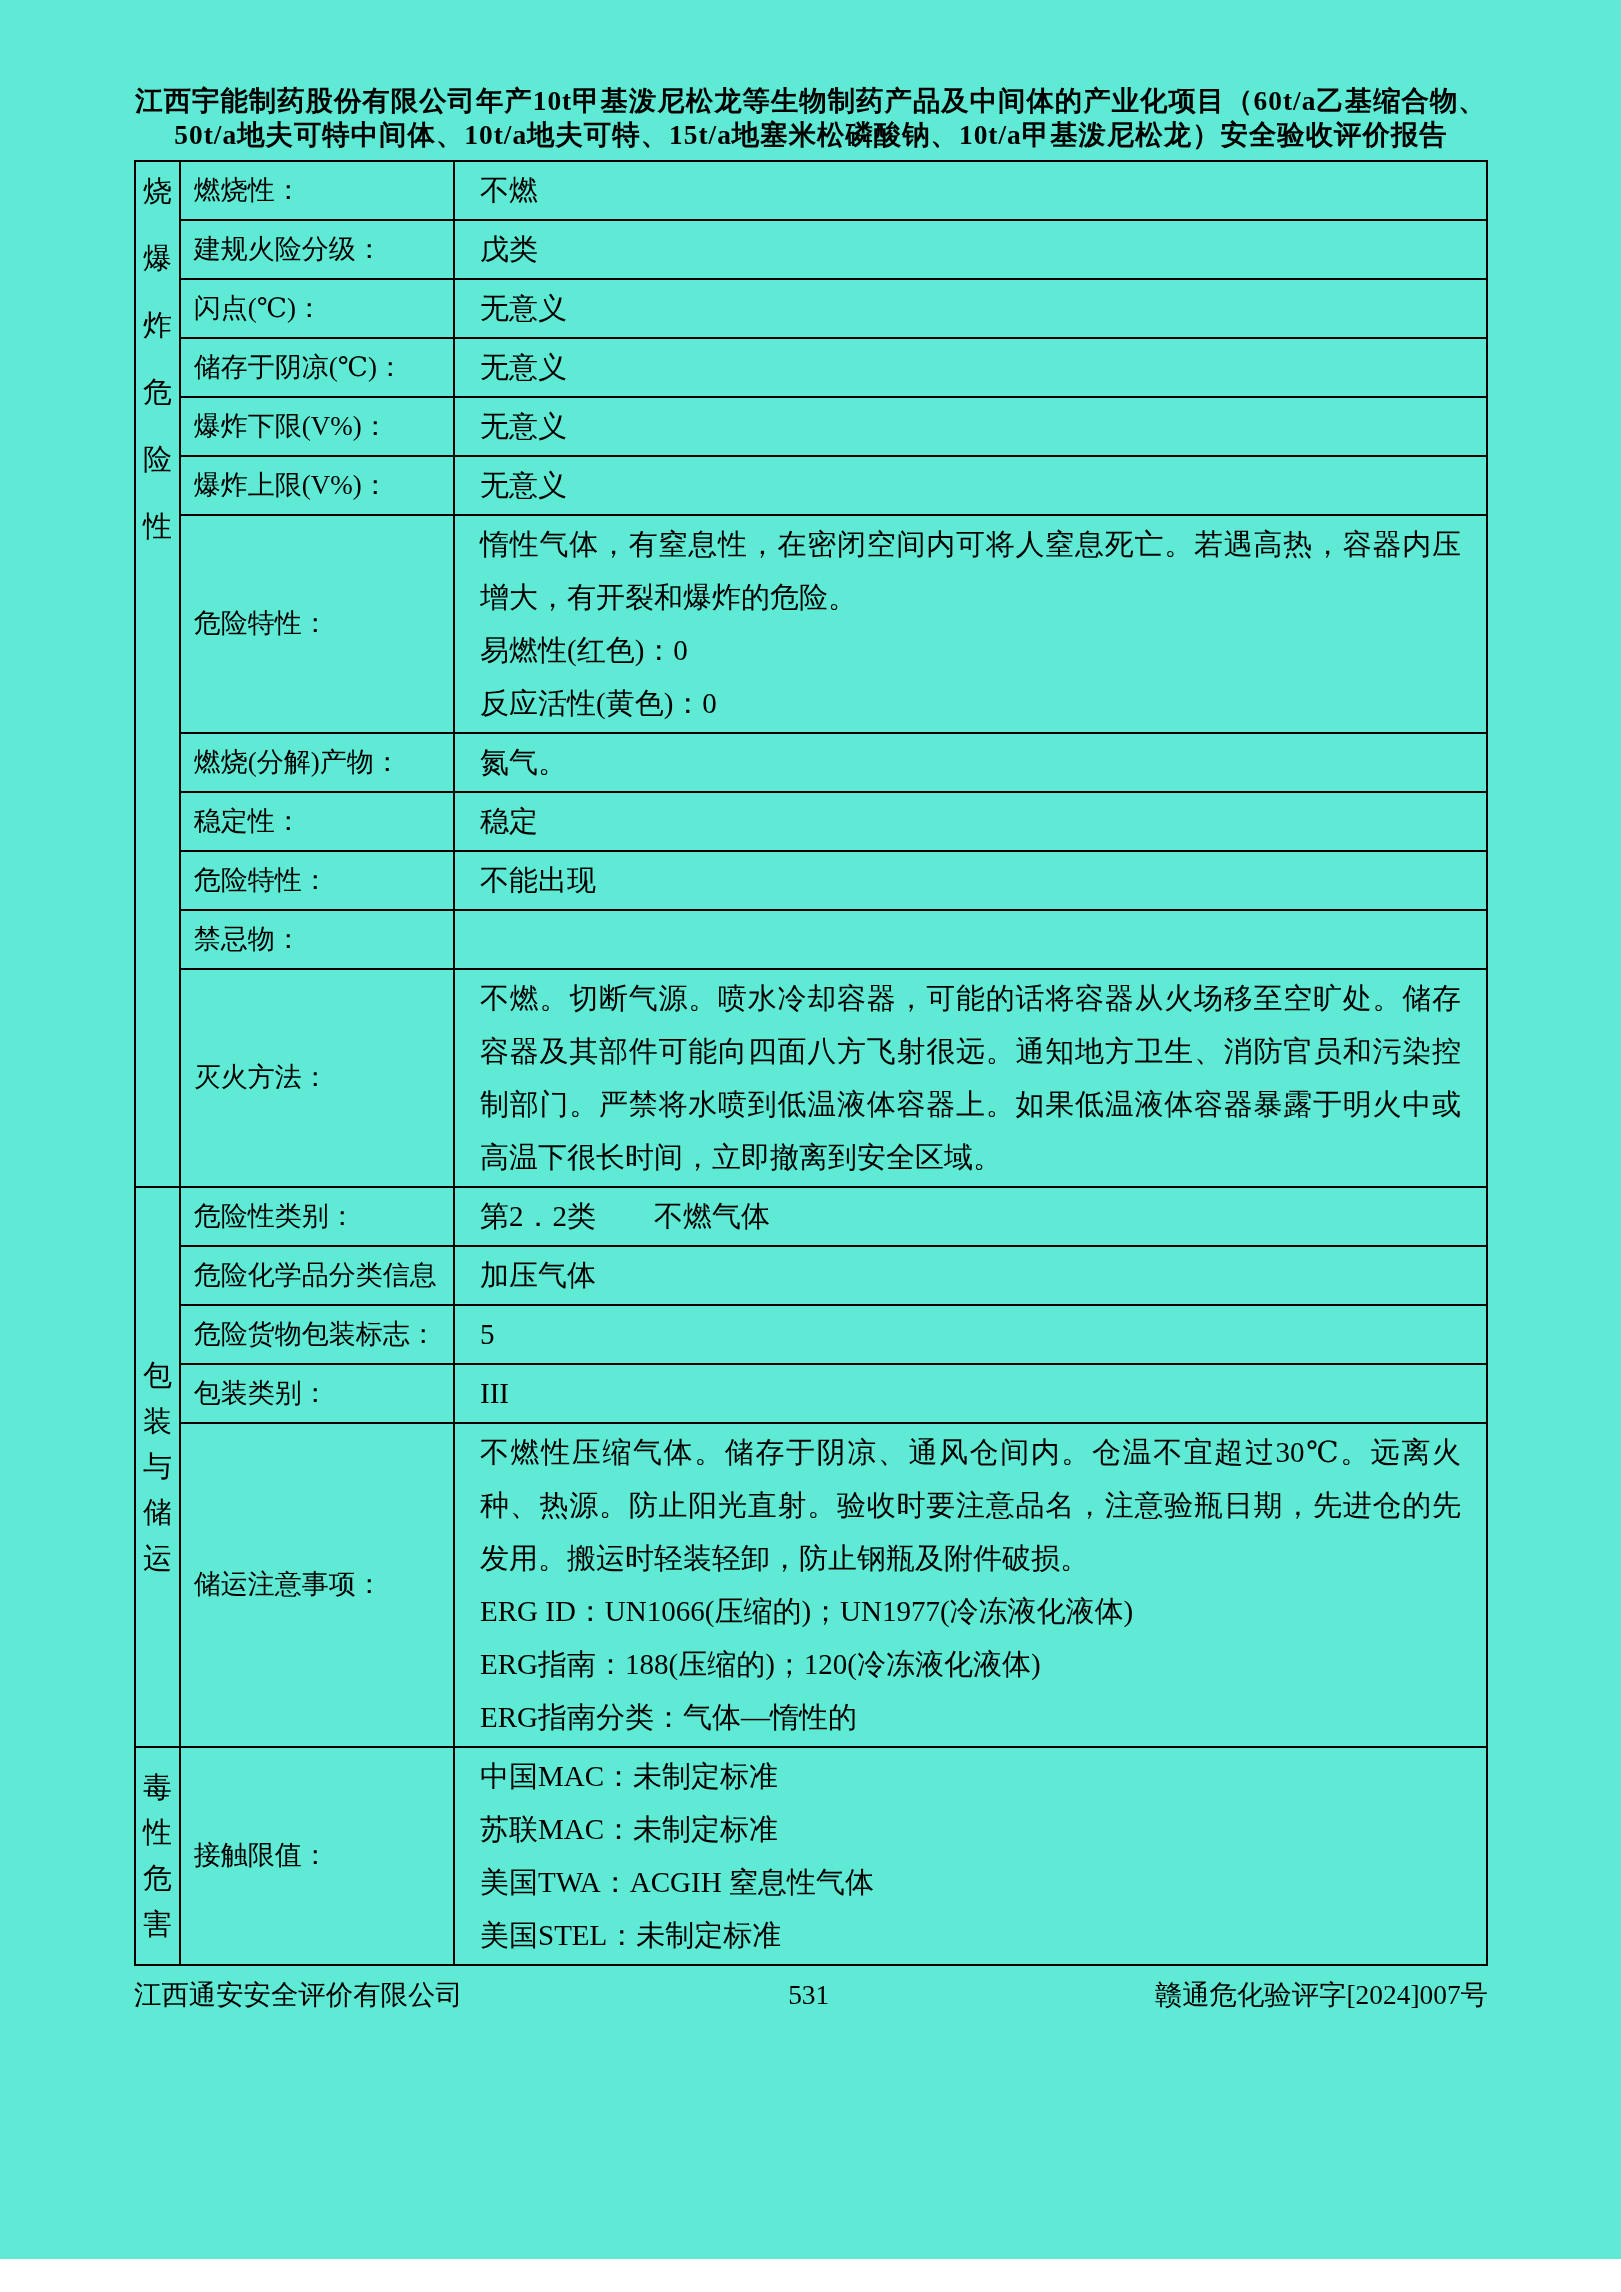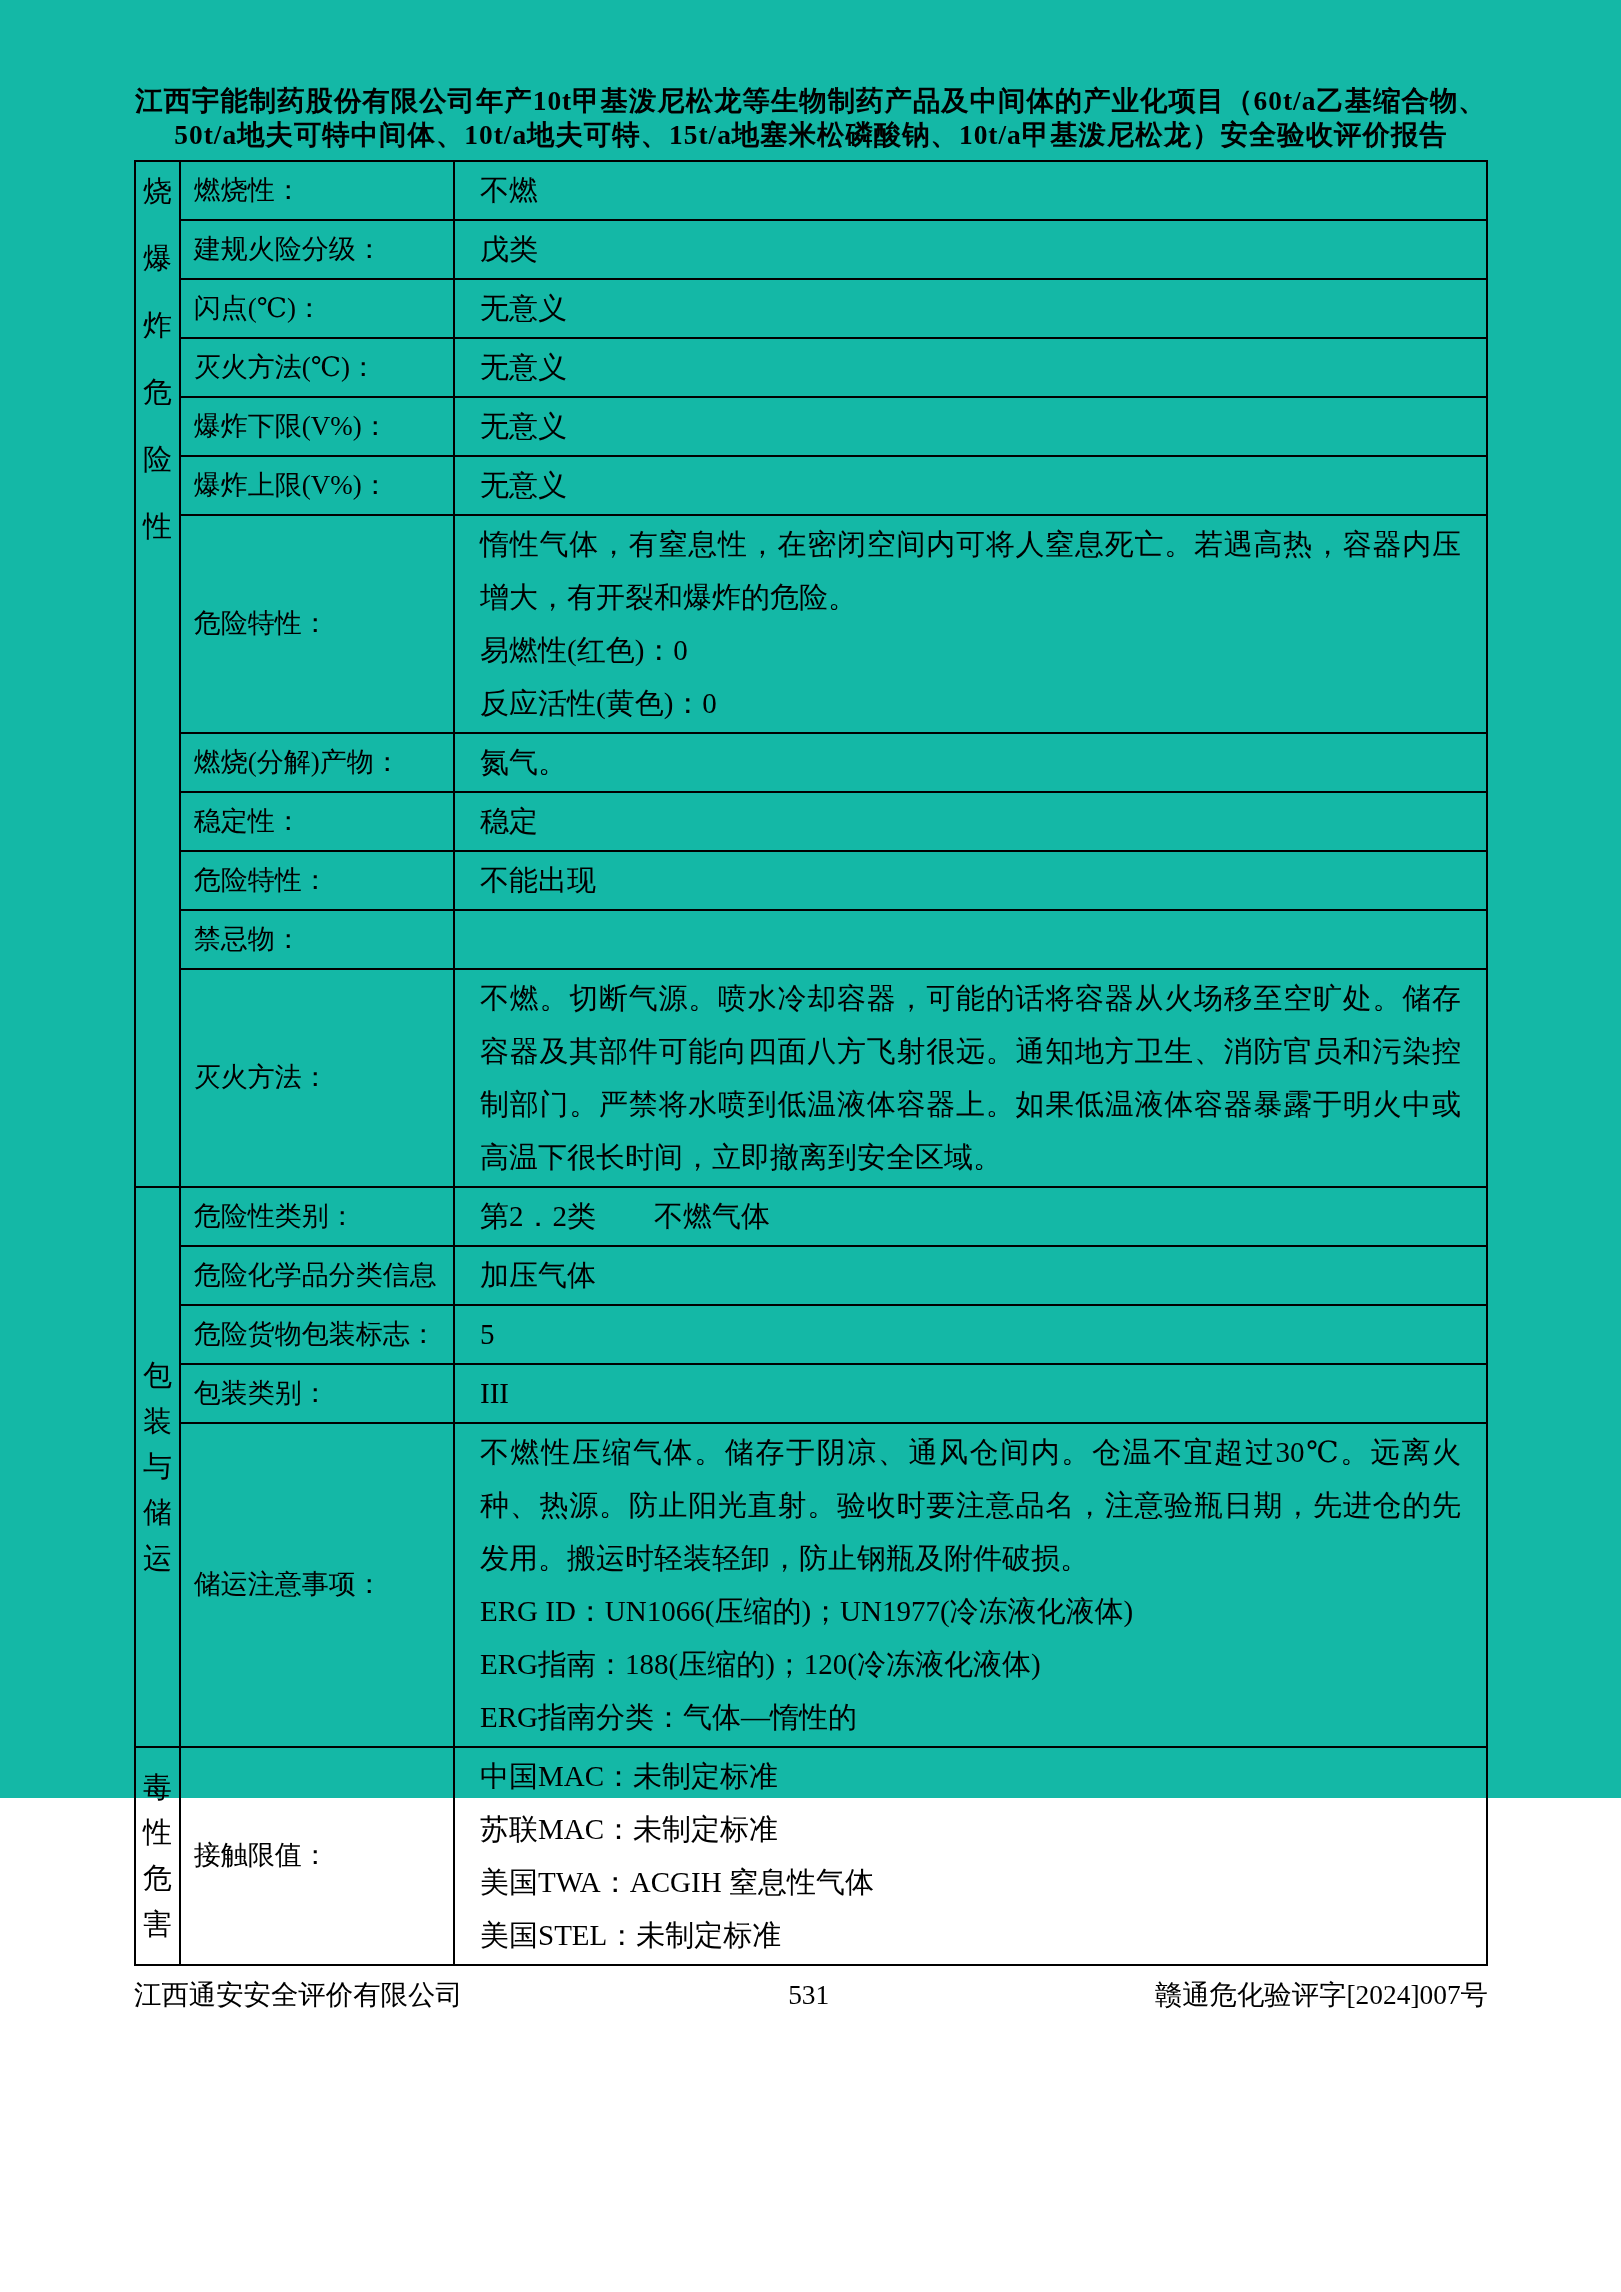--- a/index.html
+++ b/index.html
@@ -3,23 +3,23 @@
 <meta charset="utf-8">
 <style>
   html,body{margin:0;padding:0;}
   body{
     width:1621px;height:2293px;background:#ffffff;color:#000;
     font-family:"Liberation Serif","DejaVu Serif",serif;
     -webkit-font-smoothing:antialiased;
   }
   .page{
     box-sizing:border-box;position:relative;
-    width:1621px;height:1798px;
+    width:1621px;height:2259px;
     padding:84px 133px 0 134px;
-    background:#14b8a6;
+    background:#5eead4;
   }
   .doc-header{
     font-size:27.4px;font-weight:700;line-height:34px;
     text-align:center;letter-spacing:1px;
     margin:0 auto 7.8px auto;
   }
   table.msds{
     border-collapse:collapse;width:100%;table-layout:fixed;
   }
   .msds td{
@@ -86,21 +86,21 @@
             <div class="vline">戊类</div>
           </td>
         </tr>
         <tr>
           <td class="lbl">闪点(℃)：</td>
           <td class="val">
             <div class="vline">无意义</div>
           </td>
         </tr>
         <tr>
-          <td class="lbl">灭火方法(℃)：</td>
+          <td class="lbl">储存于阴凉(℃)：</td>
           <td class="val">
             <div class="vline">无意义</div>
           </td>
         </tr>
         <tr>
           <td class="lbl">爆炸下限(V%)：</td>
           <td class="val">
             <div class="vline">无意义</div>
           </td>
         </tr>

